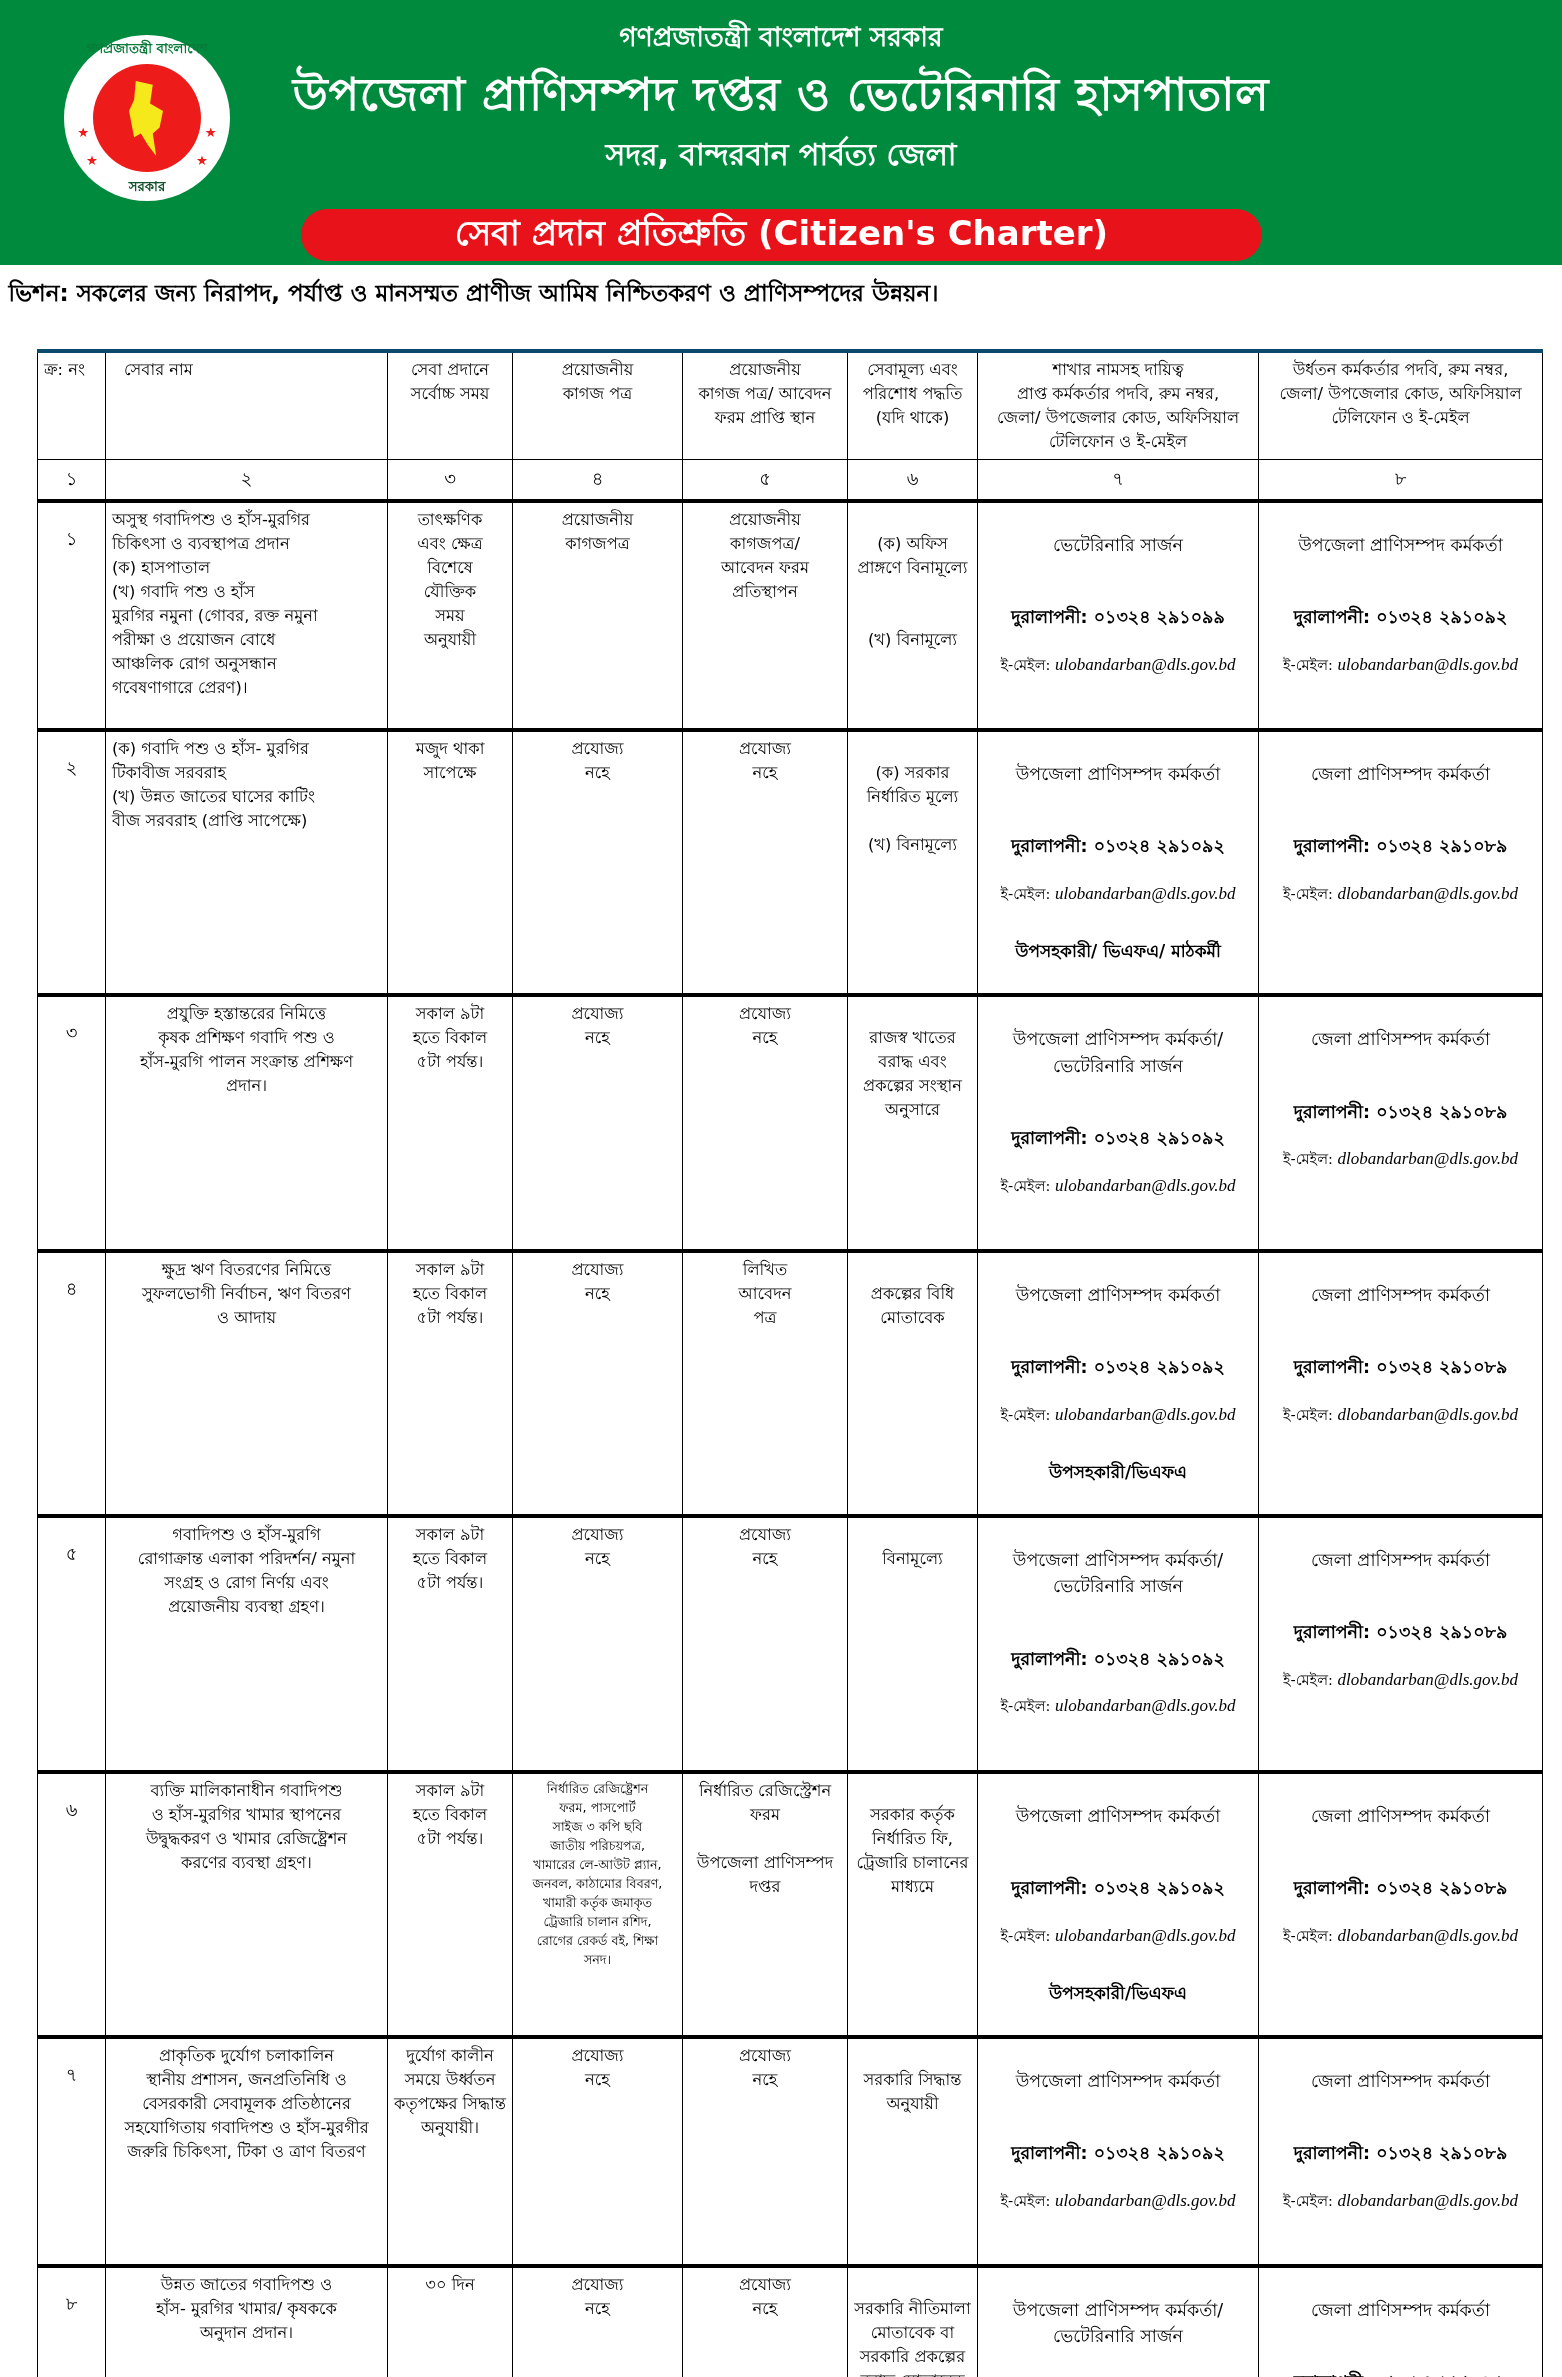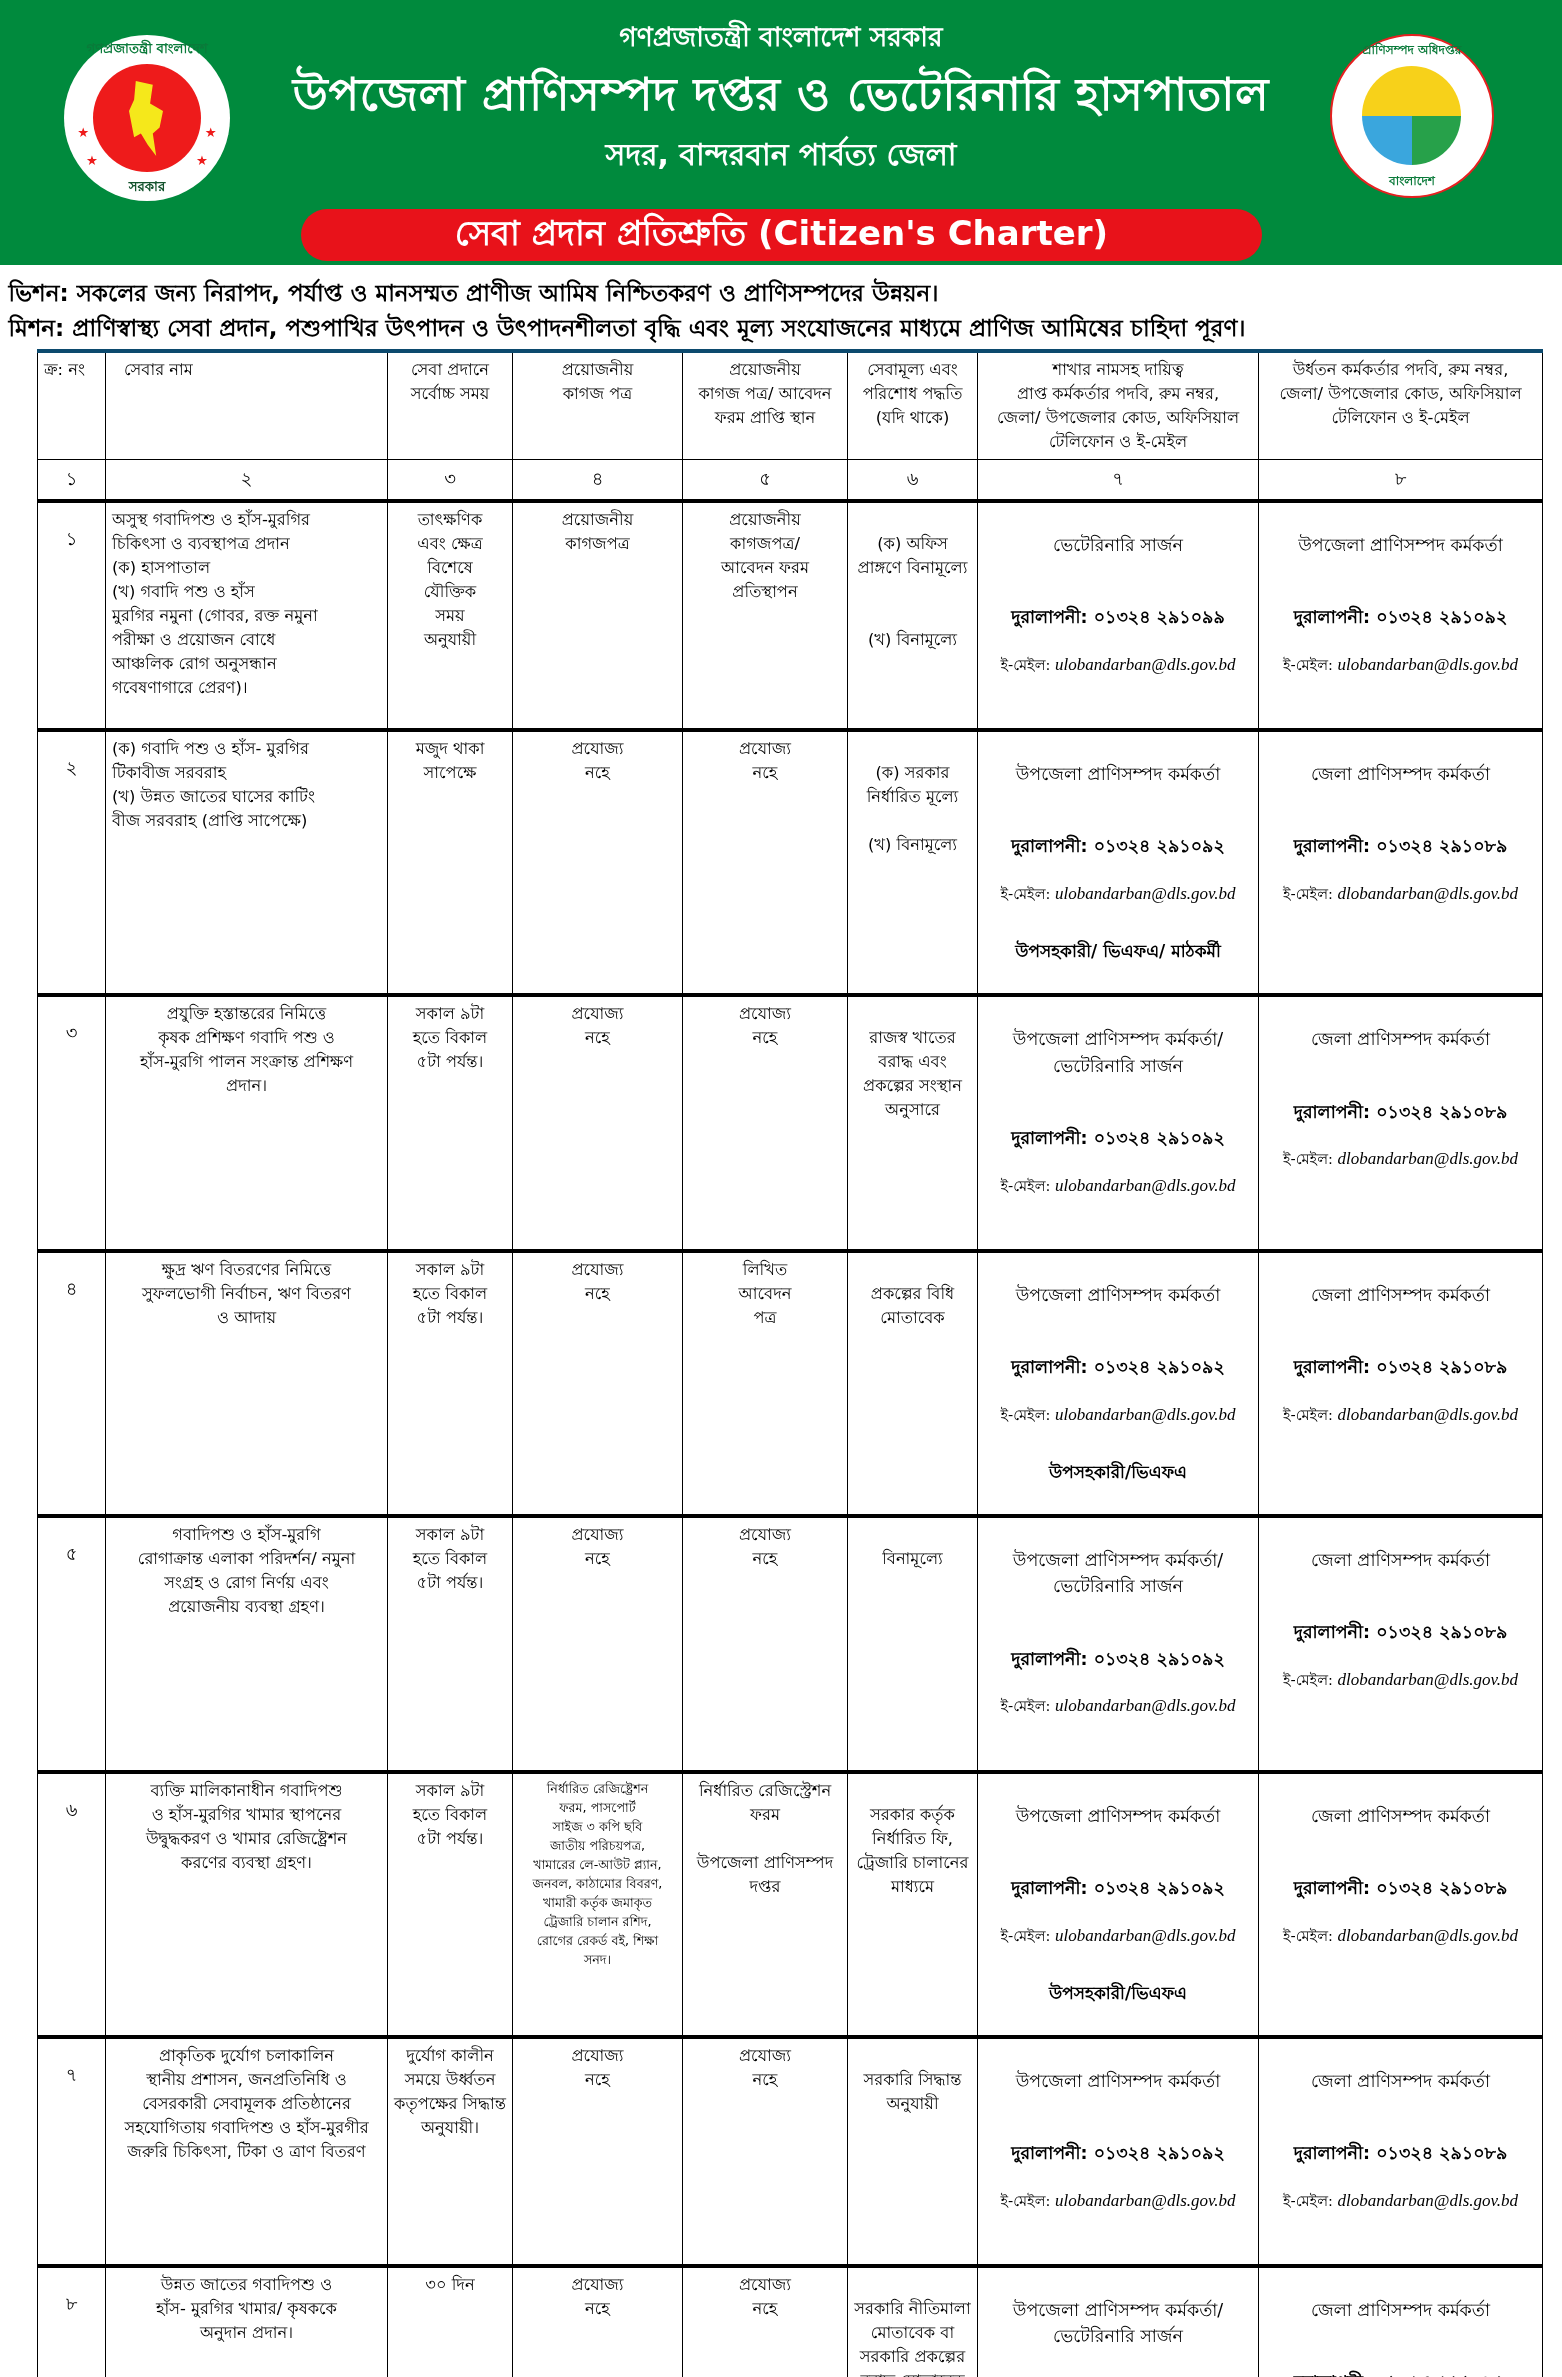--- a/index.html
+++ b/index.html
@@ -81,34 +81,24 @@
     <span class="star" style="right:13.3px;top:90px;">★</span>
     <span class="star" style="right:22px;top:118px;">★</span>
     <div class="ring-bottom">সরকার</div>
   </div>
 
   <div class="gov">গণপ্রজাতন্ত্রী বাংলাদেশ সরকার</div>
   <div class="office">উপজেলা প্রাণিসম্পদ দপ্তর ও ভেটেরিনারি হাসপাতাল</div>
   <div class="location">সদর, বান্দরবান পার্বত্য জেলা</div>
   <div class="charter-pill">সেবা প্রদান প্রতিশ্রুতি (Citizen's Charter)</div>
 
-  <div class="logo logo-right">
-    <div class="ring-text">প্রাণিসম্পদ অধিদপ্তর</div>
-    <div class="inner">
-      <div class="q1"></div>
-      <div class="q2"></div>
-      <div class="q3"></div>
-    </div>
-    <div class="ring-bottom">বাংলাদেশ</div>
-  </div>
 </div>
 
 <div class="vm">
   <div class="line">ভিশন: সকলের জন্য নিরাপদ, পর্যাপ্ত ও মানসম্মত প্রাণীজ আমিষ নিশ্চিতকরণ ও প্রাণিসম্পদের উন্নয়ন।</div>
-  <div class="line">মিশন: প্রাণিস্বাস্থ্য সেবা প্রদান, পশুপাখির উৎপাদন ও উৎপাদনশীলতা বৃদ্ধি এবং মূল্য সংযোজনের মাধ্যমে প্রাণিজ আমিষের চাহিদা পূরণ।</div>
 </div>
 
 <div class="table-wrap">
   <table class="charter">
     <colgroup>
       <col style="width:68px">
         <col style="width:282px">
         <col style="width:125px">
         <col style="width:170px">
       <col style="width:165px">

